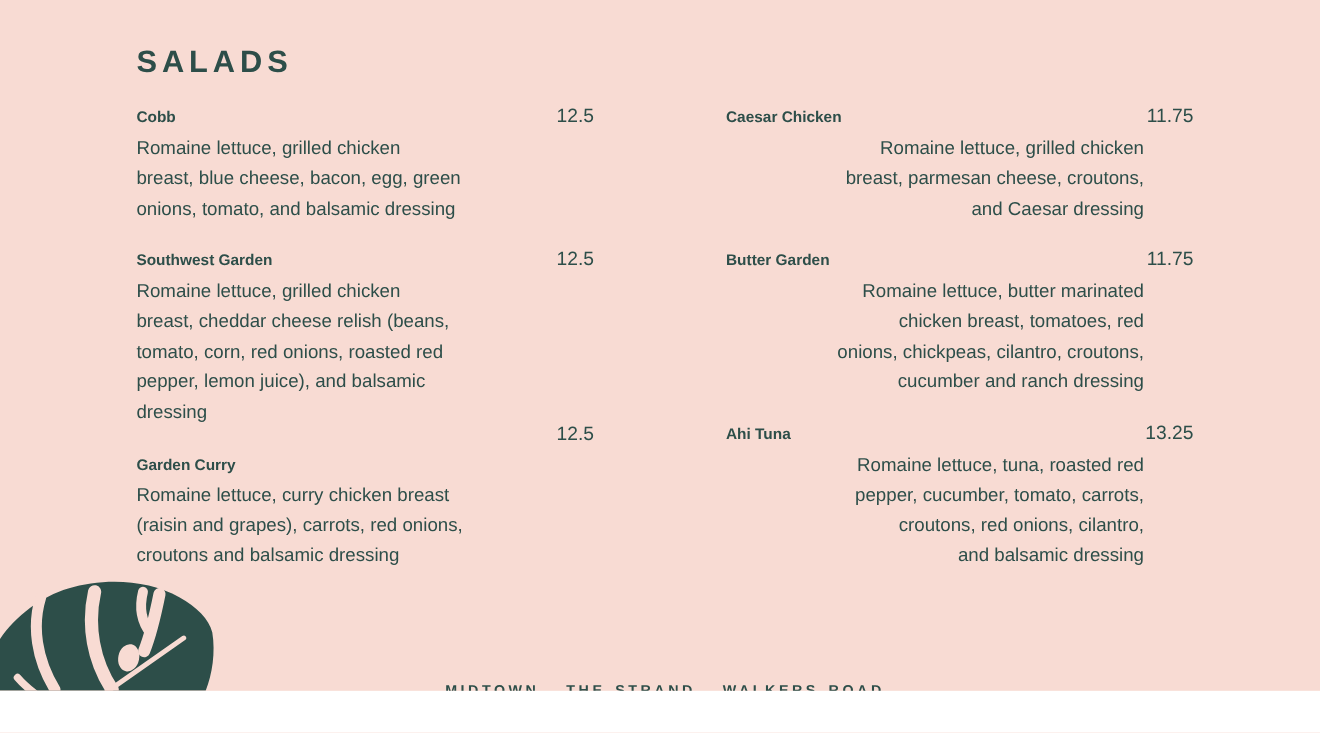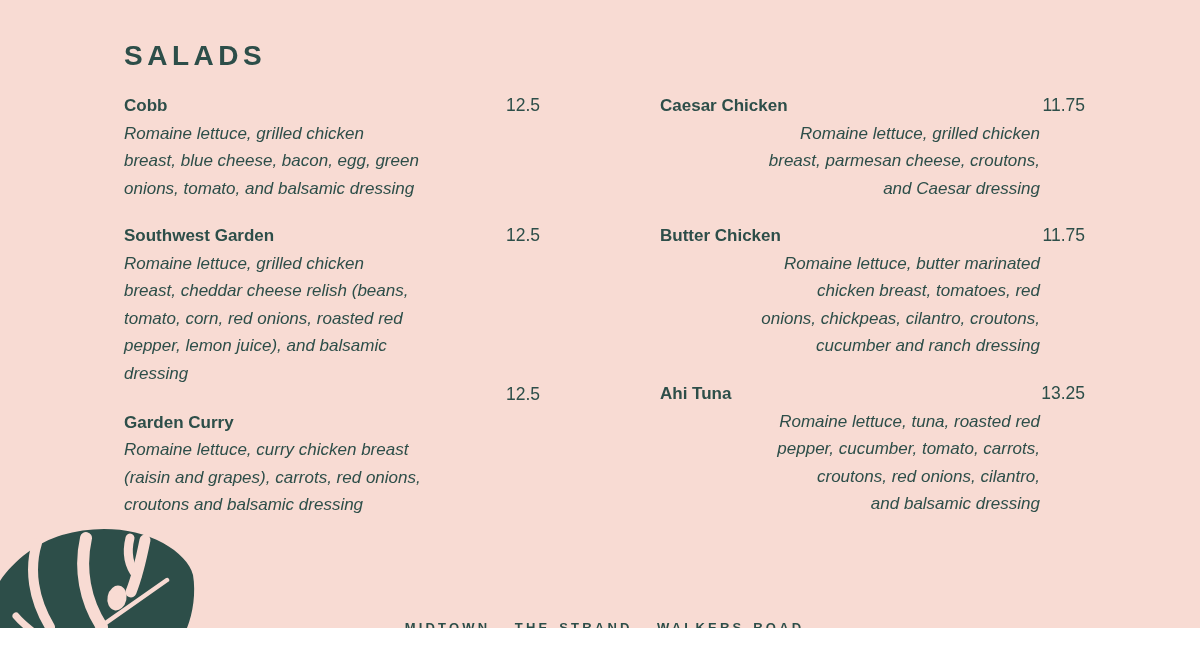--- a/index.html
+++ b/index.html
@@ -34,35 +34,34 @@
   .item.pos-3{top:92px;}
   .item.pos-4{top:222px;}
   .item.pos-5{top:380px;}
   .item-head{
     display:flex;
     justify-content:space-between;
     align-items:baseline;
   }
   .item-name{
     font-weight:bold;
-    font-size:17px;
+    font-size:14px;
   }
   .item-price{
     font-weight:normal;
     font-size:17.5px;
   }
   .price-row{
     text-align:right;
     font-size:17.5px;
   }
   .item-desc{
     margin:0;
     white-space:pre-line;
     max-width:380px;
-    font-style:italic;
   }
   .footer{
     position:absolute;
     left:124px;
     width:961px;
     text-align:center;
     margin-top:43px;
   }
   .footer-locations{
     position:absolute;
@@ -130,21 +129,21 @@
       <span class="item-name">Caesar Chicken</span>
       <span class="item-price">11.75</span>
     </div>
     <p class="item-desc">Romaine lettuce, grilled chicken
 breast, parmesan cheese, croutons,
 and Caesar dressing</p>
   </div>
 
   <div class="item col-right pos-4">
     <div class="item-head">
-      <span class="item-name">Butter Chicken</span>
+      <span class="item-name">Butter Garden</span>
       <span class="item-price">11.75</span>
     </div>
     <p class="item-desc">Romaine lettuce, butter marinated
 chicken breast, tomatoes, red
 onions, chickpeas, cilantro, croutons,
 cucumber and ranch dressing</p>
   </div>
 
   <div class="item col-right pos-5">
     <div class="item-head">

